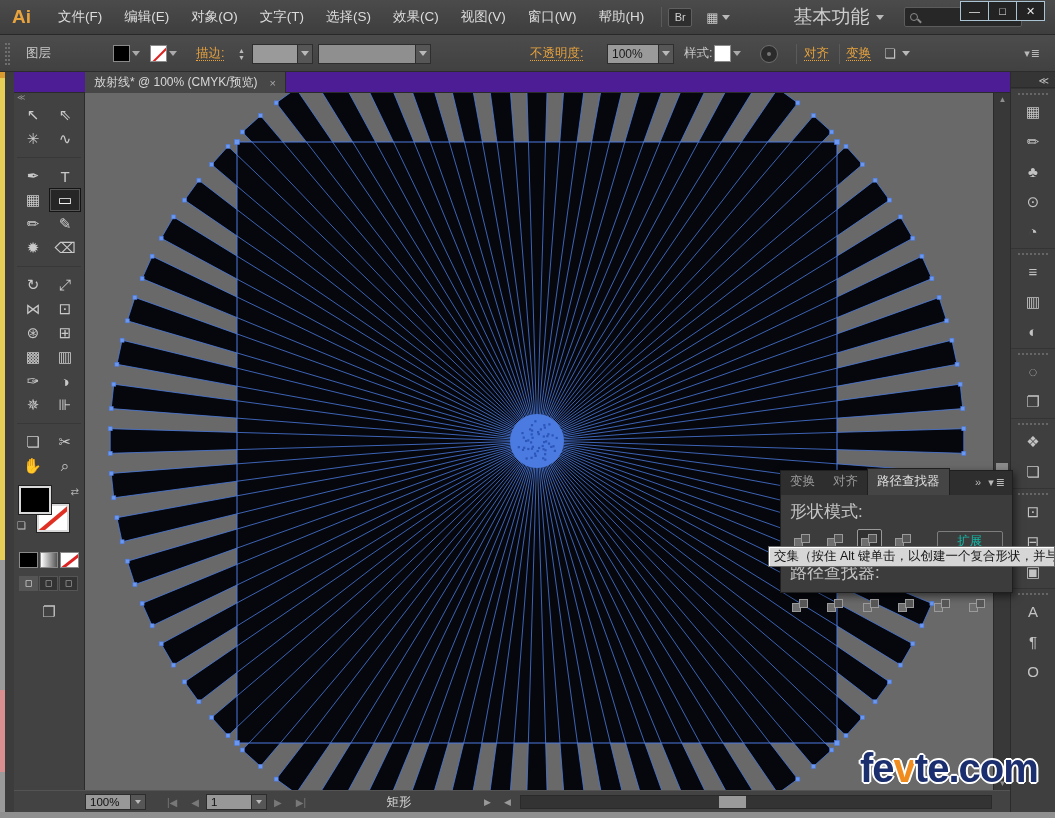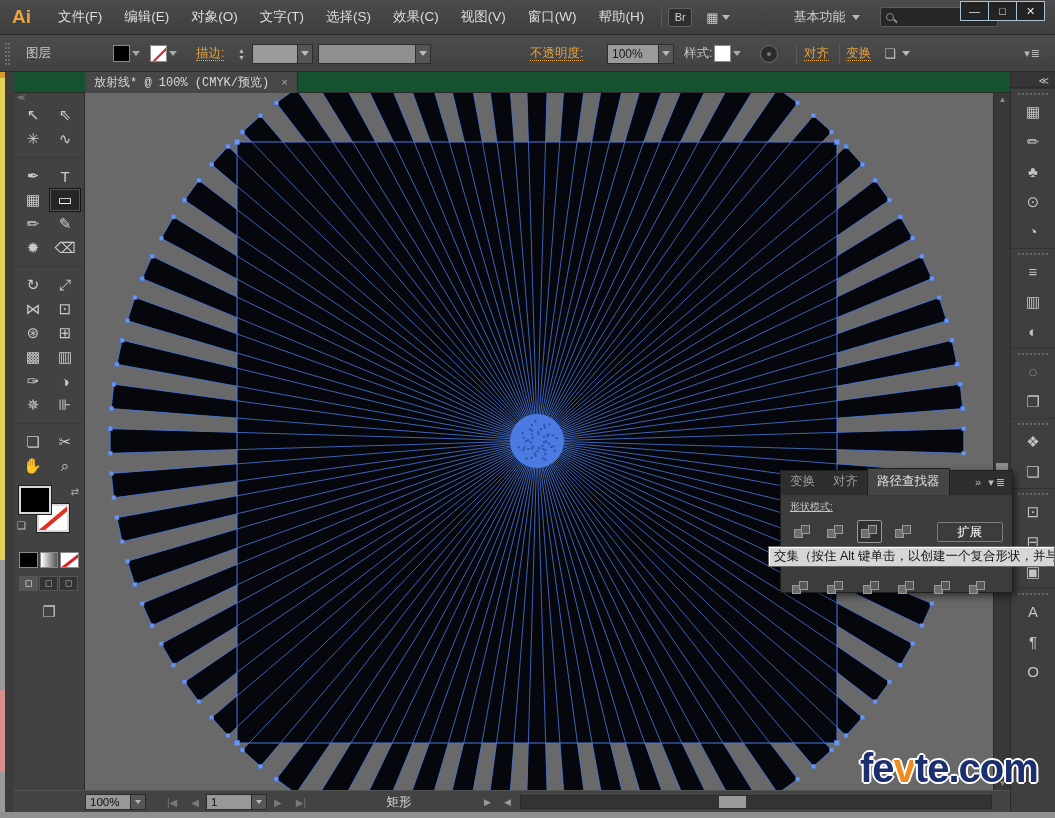--- a/index.html
+++ b/index.html
@@ -24,21 +24,21 @@
     background:linear-gradient(#4b4b4b,#3e3e3e); border-bottom:1px solid #282828;
     display:flex; align-items:center; }
   .ai-logo { margin-left:12px; font-weight:bold; font-size:19px; color:#e8a33d; letter-spacing:0; }
   .menus { display:flex; margin-left:16px; }
   .menu-item { padding:0 11px; font-size:13.5px; color:#dcdcdc; line-height:34px; cursor:default; }
   .tb-sep { width:1px; height:20px; background:#5a5a5a; margin:0 6px; }
   .br-btn { width:24px; height:19px; background:#2e2e2e; border:1px solid #606060; border-radius:2px;
     color:#cfcfcf; font-size:11px; text-align:center; line-height:17px; }
   .arrange-btn { margin-left:14px; display:flex; align-items:center; color:#c9c9c9; font-size:13px; }
   .arrange-btn .caret { margin-left:3px; }
-  .workspace { margin-left:64px; display:flex; align-items:center; color:#cdcdcd; font-size:13px; }
+  .workspace { margin-left:64px; display:flex; align-items:center; color:#cdcdcd; font-size:19px; }
   .caret { width:0; height:0; border-left:4px solid transparent; border-right:4px solid transparent;
     border-top:5px solid #b9b9b9; display:inline-block; margin-left:6px; }
   .searchbox { margin-left:20px; width:118px; height:20px; background:#272727;
     border:1px solid #5c5c5c; border-radius:2px; display:flex; align-items:center; padding:0 5px; }
   .mag { width:8px; height:8px; border:1.5px solid #8a8a8a; border-radius:50%; position:relative; }
   .mag::after { content:""; position:absolute; left:6px; top:6px; width:5px; height:1.5px;
     background:#8a8a8a; transform:rotate(45deg); }
   .win-controls { position:absolute; right:10px; top:1px; display:flex; }
   .win-btn { width:29px; height:20px; background:#232323; border:1px solid #aac4d4;
     color:#e8e8e8; font-size:11px; text-align:center; line-height:18px; margin-left:-1px; }
@@ -66,22 +66,22 @@
     display:flex; align-items:center; padding:0 6px; gap:6px; }
   .profile-line { width:42px; height:2px; background:#111; }
   .recolor { width:18px; height:18px; border-radius:50%; background:#2b2b2b; border:1px solid #6e6e6e;
     position:relative; }
   .recolor::after { content:""; position:absolute; left:6px; top:6px; width:4px; height:4px;
     border-radius:50%; background:#777; }
   .iso-icon { color:#c2c2c2; font-size:13px; }
   .pmenu { color:#b9b9b9; font-size:11px; letter-spacing:1px; }
 
   
-  .tabbar { position:absolute; left:14px; top:72px; width:996px; height:21px; background:#14532d;
-    z-index:4; border-bottom:1px solid #2a2a2a;font-family:Liberation Mono, monospace; }
+  .tabbar { position:absolute; left:14px; top:72px; width:996px; height:21px; background:#4c1d95;
+    z-index:4; border-bottom:1px solid #2a2a2a; }
   .doc-tab { position:absolute; left:71px; top:0; height:21px; background:#474747;
     border-right:1px solid #2a2a2a; display:flex; align-items:center; padding:0 9px; }
   .doc-tab .title { font-size:12px; color:#d8d8d8; white-space:nowrap; }
   .doc-tab .close { margin-left:12px; color:#a8a8a8; font-size:11px; }
 
   
   .toolbar { position:absolute; left:14px; top:93px; width:71px; height:725px; background:#424242;
     border-right:1px solid #2b2b2b; z-index:4; }
   .tb-head { height:10px; color:#9a9a9a; font-size:8px; line-height:10px; padding-left:3px; }
   .tools-grid { display:flex; flex-wrap:wrap; width:64px; margin:0 auto; }
@@ -134,30 +134,30 @@
   .dock-sec { border-top:1px solid #343434; }
 
   
   .pf-panel { position:absolute; left:780px; top:470px; width:233px; height:123px; z-index:30;
     background:#3c3c3c; border:1px solid #1f1f1f; box-shadow:2px 3px 8px rgba(0,0,0,.55); }
   .pf-tabs { height:24px; background:#2e2e2e; display:flex; align-items:flex-end; position:relative; }
   .pf-tab { font-size:12.5px; color:#9c9c9c; padding:4px 9px 5px; }
   .pf-tab.active { background:#454545; color:#e0e0e0; border:1px solid #1f1f1f; border-bottom:none; }
   .pf-icons { position:absolute; right:5px; top:5px; color:#b9b9b9; font-size:11px; letter-spacing:2px; }
   .pf-body { padding:5px 9px 0; }
-  .pf-label { font-size:10px; color:#c4c4c4;text-decoration:underline; }
+  .pf-label { font-size:17px; color:#c4c4c4; }
   .sm-row { display:flex; align-items:center; margin-top:6px; }
   .sm-btn { width:26px; height:23px; display:flex; align-items:center; justify-content:center;
     margin-right:9px; }
   .sm-btn.hl { border:1px solid #9a9a9a; background:#313131; border-radius:2px; }
   .ovl { position:relative; width:17px; height:14px; display:inline-block; }
   .ovl i { position:absolute; width:9px; height:9px; border:1px solid #9a9a9a; background:#6e6e6e; }
   .ovl i.b { left:0; top:4px; } .ovl i.f { left:7px; top:0; background:#565656; }
   .expand-btn { margin-left:12px; width:70px; height:20px; border:1px solid #7d7d7d; border-radius:2px;
-    color:#ffffff; font-size:12.5px; text-align:center; line-height:18px; }
+    color:#14b8a6; font-size:12.5px; text-align:center; line-height:18px; }
   .pf-row2 { display:flex; margin-top:10px; }
   .pf-row2 .sm-btn { width:22px; margin-right:15px; }
 
   
   .tooltip { position:absolute; left:768px; top:546px; width:287px; height:21px; z-index:50;
     background:#d6d6d6; border:1px solid #666; box-shadow:inset 1px 1px 0 #fff;
     color:#141414; font-size:12.5px; line-height:19px; padding:0 5px; white-space:nowrap; overflow:hidden; }
 
   
   .statusbar { position:absolute; left:14px; top:790px; width:996px; height:22px; background:#434343;

